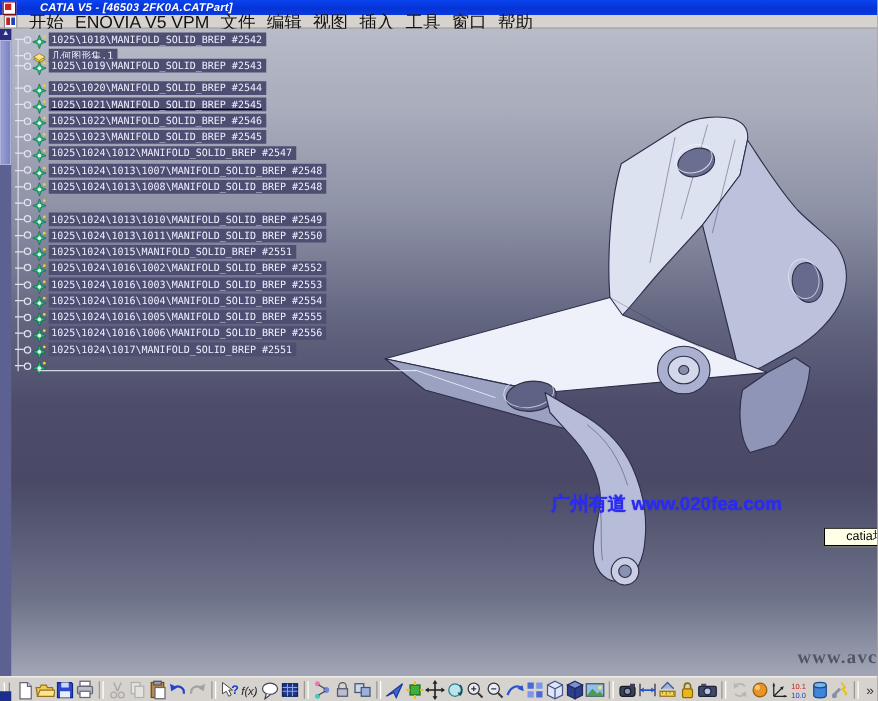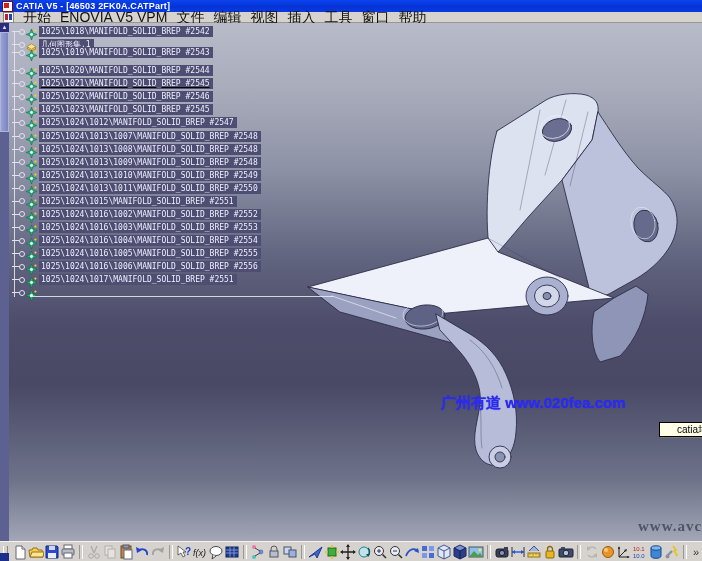--- a/index.html
+++ b/index.html
@@ -2,21 +2,21 @@
 <html><head>
 <meta charset="utf-8">
 <style>
   html,body{margin:0;padding:0;background:#888;}
   #root{position:relative;width:702px;height:561px;overflow:hidden;
         font-family:"Liberation Sans",sans-serif;background:#d6d3ce;}
 
   
   .titlebar{position:absolute;left:0;top:0;width:702px;height:12px;
     background:linear-gradient(180deg,#0a44f0 0%,#0533d6 55%,#0a3ae0 100%);
-    display:flex;align-items:center;gap:3px;padding-left:2px;box-sizing:border-box;}
+    display:flex;align-items:center;gap:19px;padding-left:2px;box-sizing:border-box;font-style:italic;}
   .titlebar .ttext{color:#fff;font-size:9px;font-weight:bold;letter-spacing:.2px;
     font-family:"Liberation Sans",sans-serif;white-space:nowrap;line-height:12px;}
   .appicon{width:9px;height:9px;background:#fff;border:1px solid #7a0a0a;display:inline-block;position:relative;}
   .appicon:before{content:"";position:absolute;left:1px;top:1px;width:5px;height:5px;background:#d02020;}
 
   
   .menubar{position:absolute;left:0;top:12px;width:702px;height:11px;background:#d6d3ce;
     border-bottom:1px solid #9a978f;display:flex;align-items:center;gap:9px;padding-left:3px;box-sizing:border-box;}
   .menubar .mitem{font-size:14px;color:#111;white-space:nowrap;cursor:default;line-height:11px;}
   .miniicon{width:9px;height:9px;display:inline-block;background:#fff;border:1px solid #888;position:relative;flex:none;}
@@ -241,21 +241,20 @@
           <span class="tlabel">1025\1024\1013\1008\MANIFOLD_SOLID_BREP #2548</span>
         </div>
         <div class="trow" style="top: 132.7px;">
           <span class="dash"></span>
           <span class="circ"></span>
           <span class="ticon"><svg viewBox="0 0 12 12">
               <polygon points="6,0 7.6,4.4 12,6 7.6,7.6 6,12 4.4,7.6 0,6 4.4,4.4" fill="#27b77e" stroke="#0b6b47" stroke-width=".6"></polygon>
               <circle cx="6" cy="6" r="1.6" fill="#d9ffe9"></circle>
               <circle cx="10.3" cy="1.7" r="1.2" fill="#f3d41c"></circle>
             </svg></span>
-          <span class="tlabel">1025\1024\1013\1009\MANIFOLD_SOLID_BREP #2548</span>
         </div>
         <div class="trow" style="top: 145.77px;">
           <span class="dash"></span>
           <span class="circ"></span>
           <span class="ticon"><svg viewBox="0 0 12 12">
               <polygon points="6,0 7.6,4.4 12,6 7.6,7.6 6,12 4.4,7.6 0,6 4.4,4.4" fill="#27b77e" stroke="#0b6b47" stroke-width=".6"></polygon>
               <circle cx="6" cy="6" r="1.6" fill="#d9ffe9"></circle>
               <circle cx="10.3" cy="1.7" r="1.2" fill="#f3d41c"></circle>
             </svg></span>
           <span class="tlabel">1025\1024\1013\1010\MANIFOLD_SOLID_BREP #2549</span>

